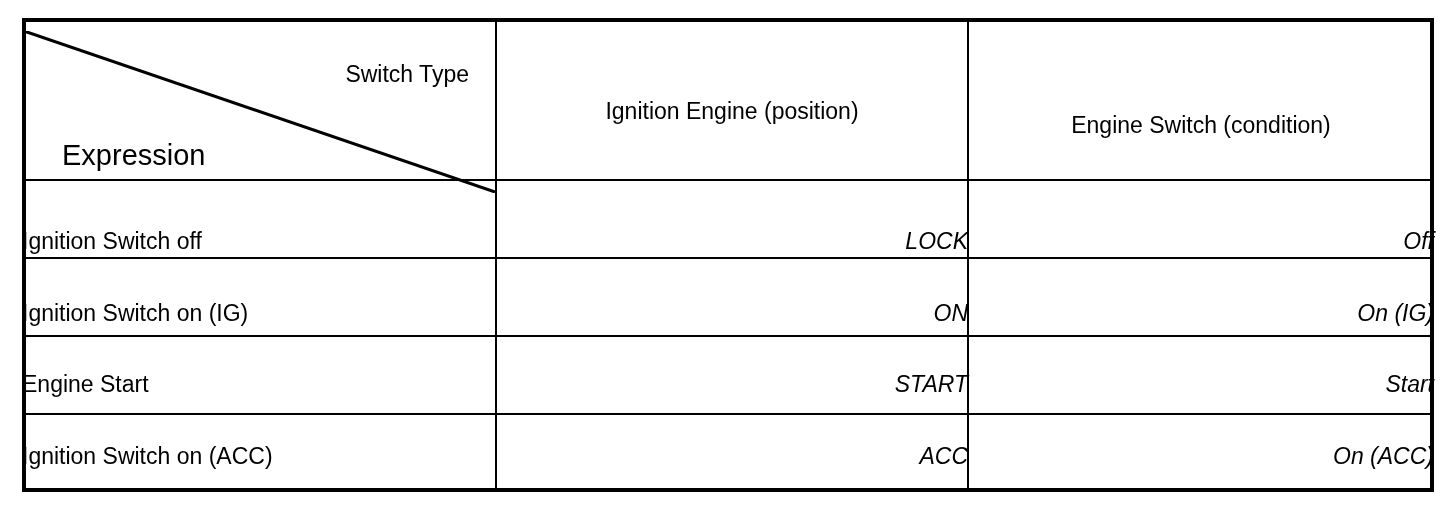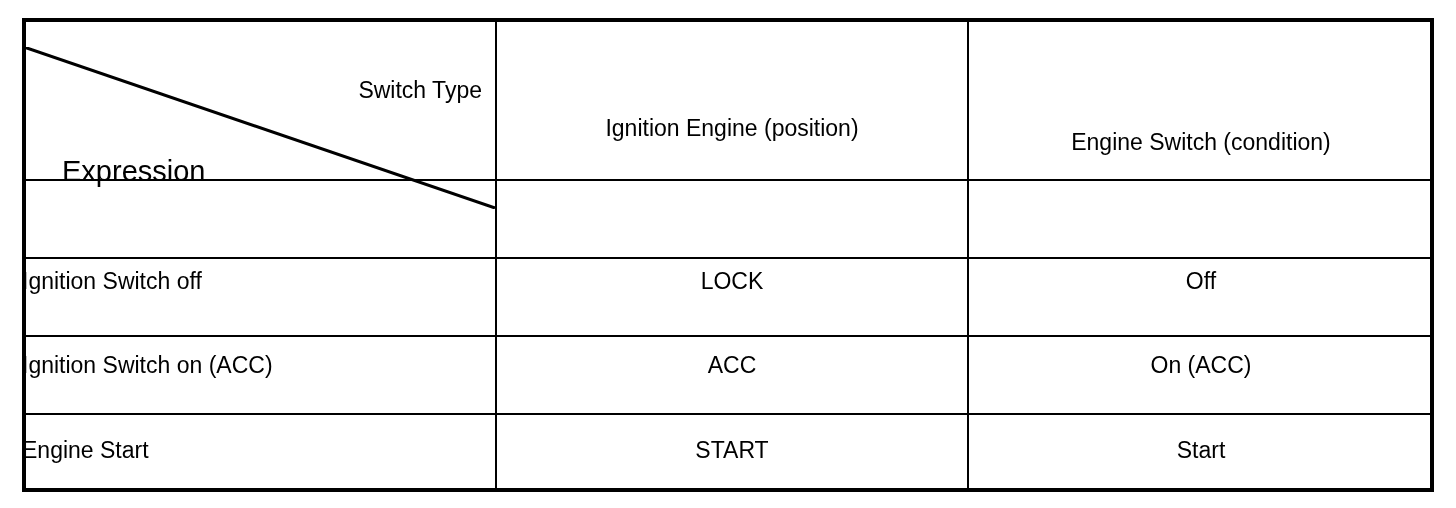--- a/index.html
+++ b/index.html
@@ -97,21 +97,21 @@
     position: absolute;
     left: 0;
     top: 0;
     width: 474px;
     height: 162px;
     display: block;
     pointer-events: none;
   }
   .corner-switchtype {
     position: absolute;
-    right: 14px;
+    right: 27px;
     top: 30px;
     font-size: 23px;
     white-space: nowrap;
   }
   .corner-expression {
     position: absolute;
     left: 40px;
     top: 108px;
     font-size: 29px;
     white-space: nowrap;
@@ -122,22 +122,23 @@
     font-size: 23px;
   }
   .col-head.lower { padding-top: 28px; }
 
   .cell-left {
     padding-left: 40px;
     text-align: left;
     font-size: 23px;
   }
   .cell-center {
-    text-align: center;
-    font-size: 23px;
+    text-align: right;
+    font-size: 23px;
+    font-style: italic;
   }
 </style>
 </head>
 <body>
 
 <div id="table-root">
 
   <div class="outer-frame"></div>
 
   <table class="grid">
@@ -160,31 +161,36 @@
         <td class="col-head">Ignition Engine (position)</td>
         <td class="col-head lower">Engine Switch (condition)</td>
       </tr>
 
       <tr class="r-body">
         <td class="cell-left">Ignition Switch off</td>
         <td class="cell-center">LOCK</td>
         <td class="cell-center">Off</td>
       </tr>
 
+      <tr class="r-body">
+        <td class="cell-left">Ignition Switch on (IG)</td>
+        <td class="cell-center">ON</td>
+        <td class="cell-center">On (IG)</td>
+      </tr>
+
+      <tr class="r-body">
+        <td class="cell-left">Engine Start</td>
+        <td class="cell-center">START</td>
+        <td class="cell-center">Start</td>
+      </tr>
 
       <tr class="r-body">
         <td class="cell-left">Ignition Switch on (ACC)</td>
         <td class="cell-center">ACC</td>
         <td class="cell-center">On (ACC)</td>
-      </tr>
-
-      <tr class="r-body">
-        <td class="cell-left">Engine Start</td>
-        <td class="cell-center">START</td>
-        <td class="cell-center">Start</td>
       </tr>
     </tbody>
   </table>
 
   <div class="rule-v v1"></div>
   <div class="rule-v v2"></div>
   <div class="rule-h h1"></div>
   <div class="rule-h h2"></div>
   <div class="rule-h h3"></div>
   <div class="rule-h h4"></div>

